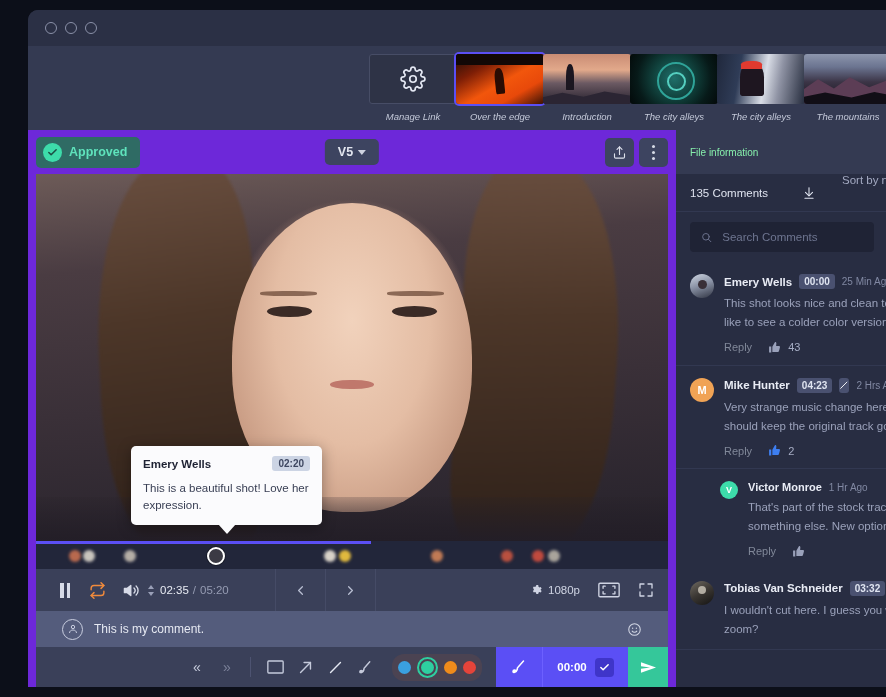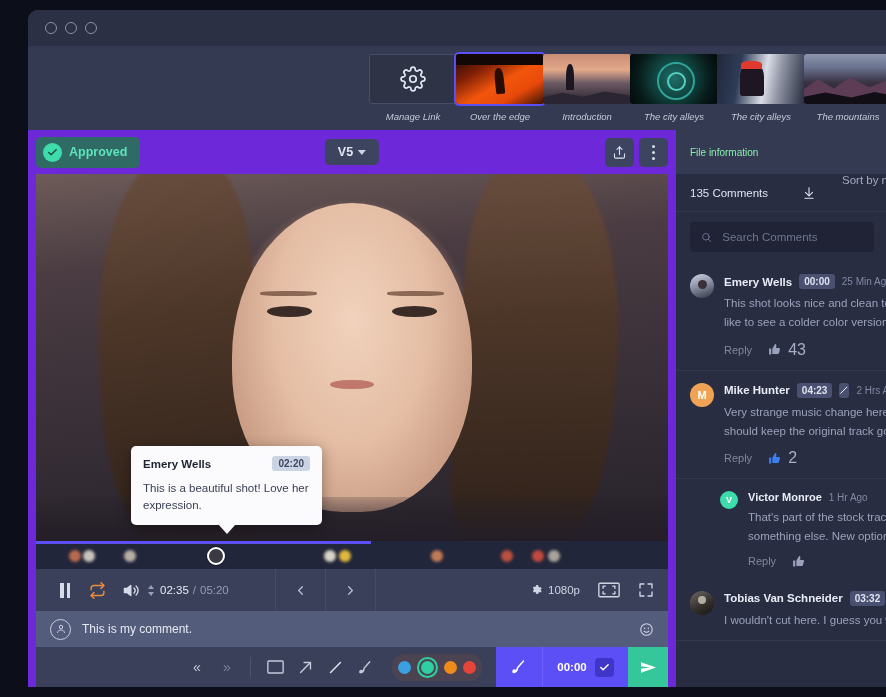--- a/index.html
+++ b/index.html
@@ -283,21 +283,21 @@
   .spinner-arrows { display:flex; flex-direction:column; gap:3px; margin-right:6px; }
   .spinner-arrows i { width:0;height:0;border-left:3.5px solid transparent;border-right:3.5px solid transparent; display:block;}
   .spinner-arrows i.up { border-bottom:4px solid #9aa0b8; }
   .spinner-arrows i.dn { border-top:4px solid #9aa0b8; }
 
   
   .composer {
     height: 36px; flex: 0 0 36px;
     background: #545c7c;
     display: flex; align-items: center;
-    padding: 0 14px;
+    padding: 0 26px;
     margin: 0 8px;
   }
   .composer-avatar {
     width: 21px; height: 21px; border-radius: 50%;
     border: 1.3px solid #c9cee0;
     display:flex;align-items:center;justify-content:center;
     margin-right: 11px;
   }
   .composer-input {
     flex: 1;
@@ -405,21 +405,21 @@
     width: 17px; height: 15px; background: #4a5170; border-radius: 3px;
     display:flex;align-items:center;justify-content:center;
   }
   .cmt-text {
     margin-top: 6px; font-size: 11.5px; line-height: 1.5; color: #9aa1ba;
     white-space: nowrap; overflow: hidden;
   }
   .cmt-actions { margin-top: 9px; display: flex; align-items: center; gap: 16px; }
   .act-reply { font-size: 11px; color: #818899; cursor: pointer; }
   .act-like { display:flex; align-items:center; gap: 7px; cursor:pointer; }
-  .act-like-count { font-size: 16px; color: #a6adc4; }
+  .act-like-count { font-size: 11px; color: #a6adc4; }
 </style>
 </head>
 <body>
 
 <div class="app-window">
 
   <div class="titlebar">
     <span class="dot"></span>
     <span class="dot"></span>
     <span class="dot"></span>
@@ -786,20 +786,21 @@
             </div>
           </div>
           <div class="cmt">
             <div class="cmt-avatar av-tobias"></div>
             <div class="cmt-body">
               <div class="cmt-head">
                 <span class="cmt-name">Tobias Van Schneider</span>
                 <span class="cmt-stamp">03:32</span>
               </div>
               <div class="cmt-text">I wouldn't cut here. I guess you were</div>
+              <div class="cmt-text" style="margin-top: 2px;">zoom?</div>
             </div>
           </div>
         </div>
 
     </div>
 
   </div>
 </div>
 
 <div class="video-bubble">

